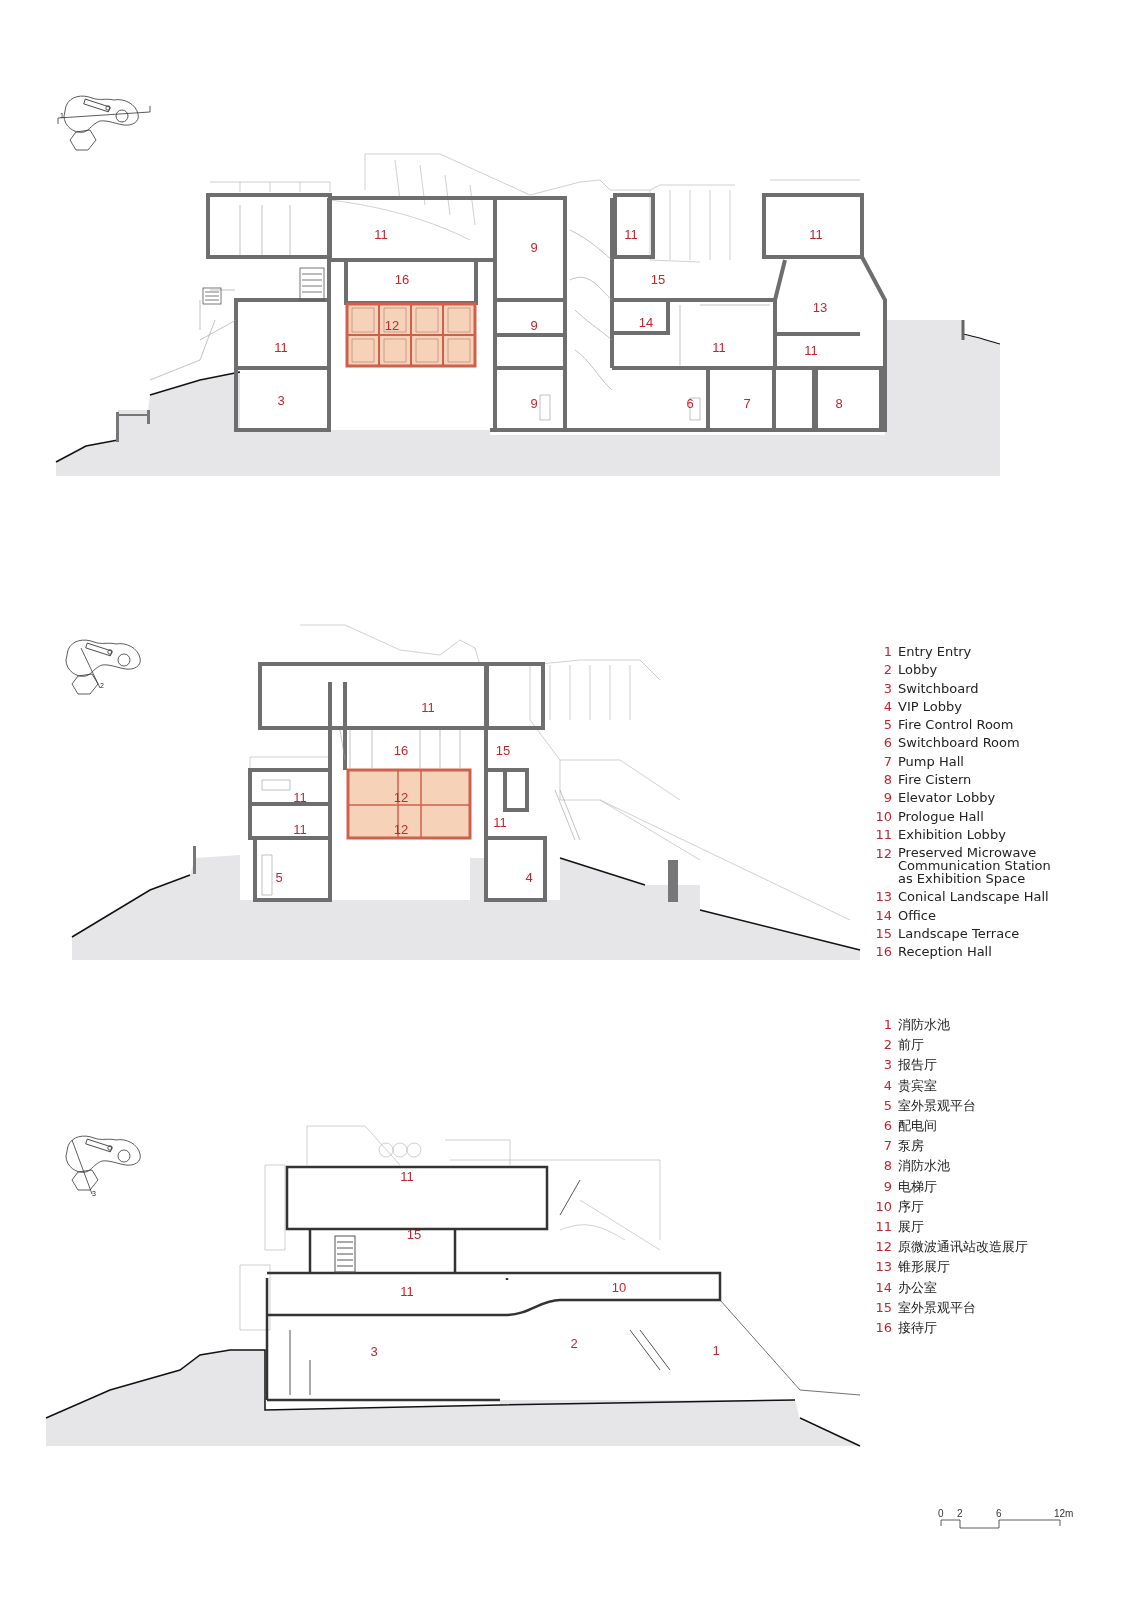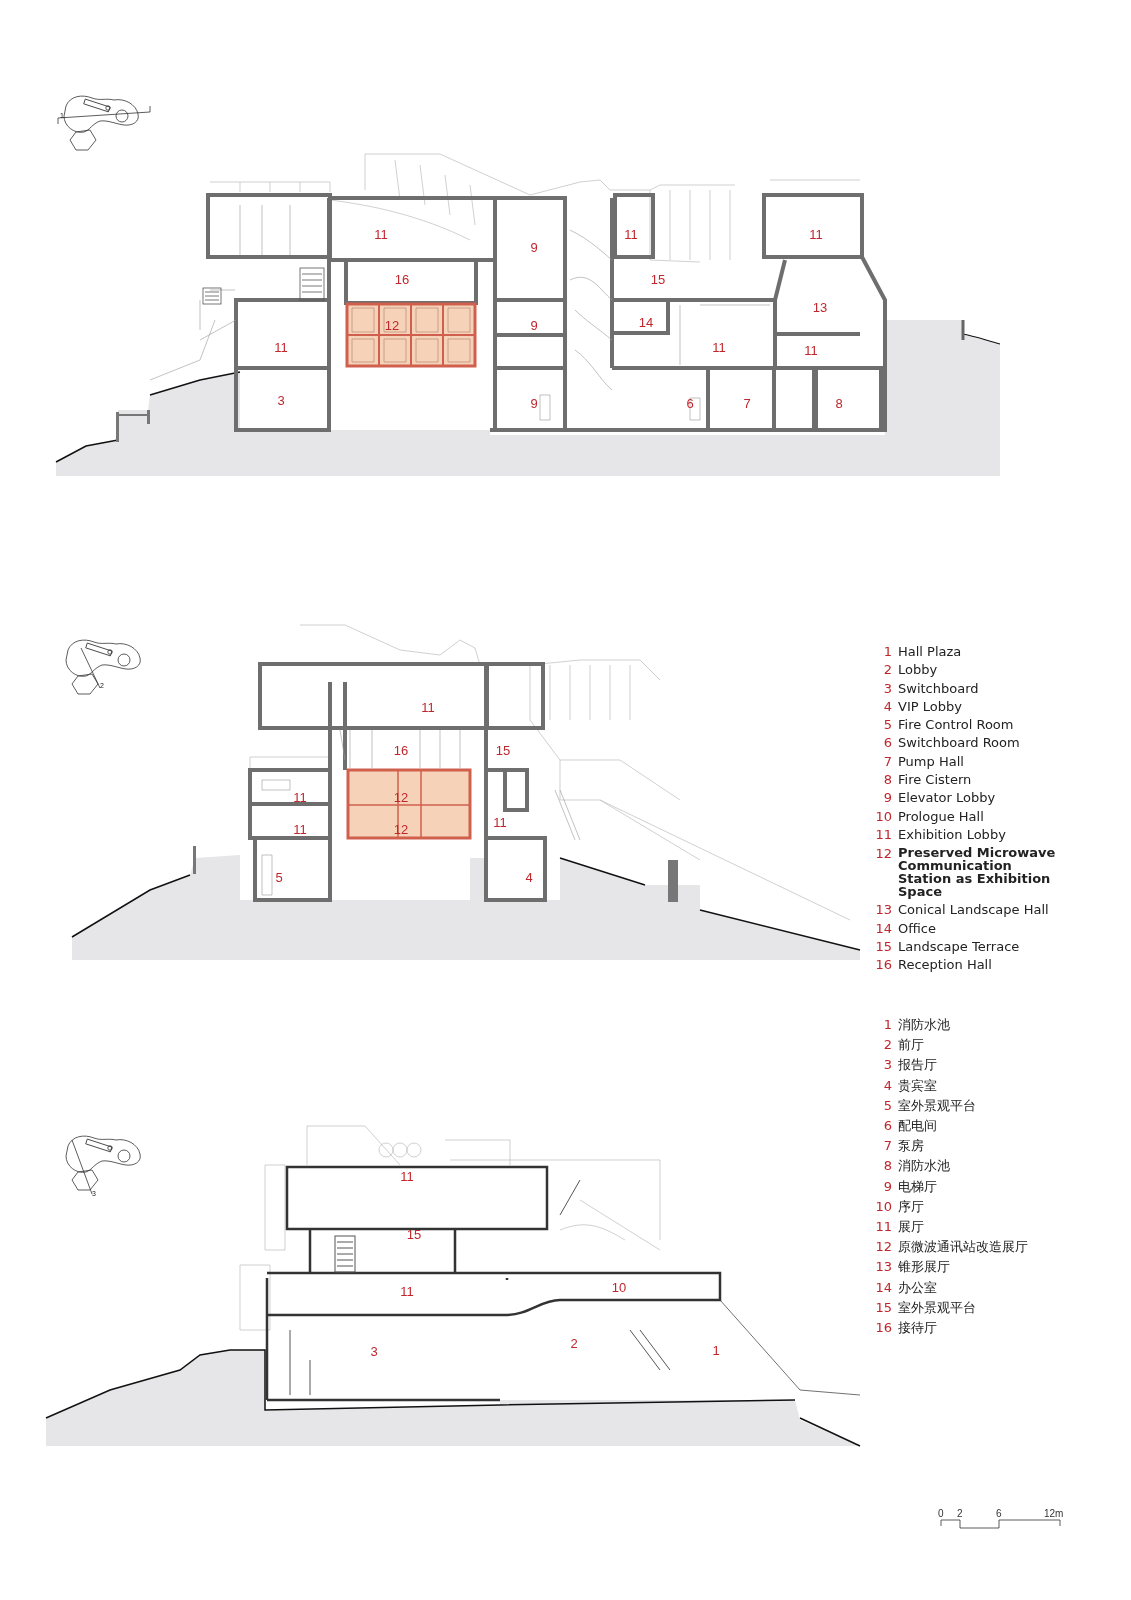--- a/index.html
+++ b/index.html
@@ -255,21 +255,21 @@
   <span class="room-label" style="left:716px;top:1350px">1</span>
 </div>
 
 <span class="abs" style="left:60px;top:112px;font-size:7px;">1</span>
 <span class="abs" style="left:100px;top:682px;font-size:7px;">2</span>
 <span class="abs" style="left:92px;top:1190px;font-size:7px;">3</span>
 
 <div class="legend" style="top:643px;width:200px;">
   <div class="item">
       <span class="num">1</span>
-      <span class="txt">Hall Plaza</span>
+      <span class="txt">Entry Entry</span>
     </div>
   <div class="item">
       <span class="num">2</span>
       <span class="txt">Lobby</span>
     </div>
   <div class="item">
       <span class="num">3</span>
       <span class="txt">Switchboard</span>
     </div>
   <div class="item">
@@ -299,21 +299,21 @@
   <div class="item">
       <span class="num">10</span>
       <span class="txt">Prologue Hall</span>
     </div>
   <div class="item">
       <span class="num">11</span>
       <span class="txt">Exhibition Lobby</span>
     </div>
   <div class="item" style="line-height:13px;margin:2px 0 3px;">
       <span class="num" style="line-height:15px;">12</span>
-      <span class="txt" style="width:170px;font-weight:bold;">Preserved Microwave Communication Station as Exhibition Space</span>
+      <span class="txt" style="width:170px;">Preserved Microwave Communication Station as Exhibition Space</span>
     </div>
   <div class="item">
       <span class="num">13</span>
       <span class="txt">Conical Landscape Hall</span>
     </div>
   <div class="item">
       <span class="num">14</span>
       <span class="txt">Office</span>
     </div>
   <div class="item">
@@ -390,17 +390,17 @@
   <div class="item">
       <span class="num">16</span>
       <span class="txt">接待厅</span>
     </div>
 </div>
 
 <div class="scale">
   <span style="left:0px">0</span>
   <span style="left:19px">2</span>
   <span style="left:58px">6</span>
-  <span style="left:106px">12m</span>
+  <span style="left:116px">12m</span>
   <svg width="135" height="30" style="position:absolute;left:0;top:0">
     <path d="M3 18 L3 12 L22 12 L22 20 L61 20 L61 12 L122 12 L122 18" fill="none" stroke="#333" stroke-width="0.8"></path>
   </svg>
 </div>
 
 </body></html>

